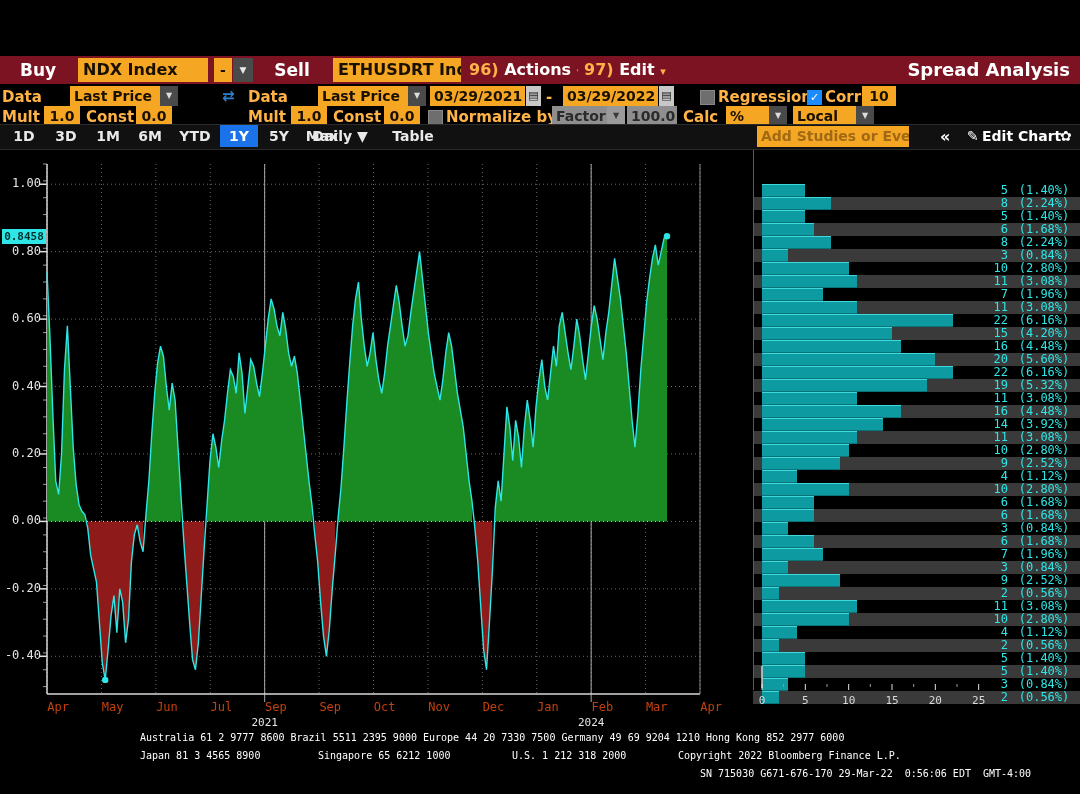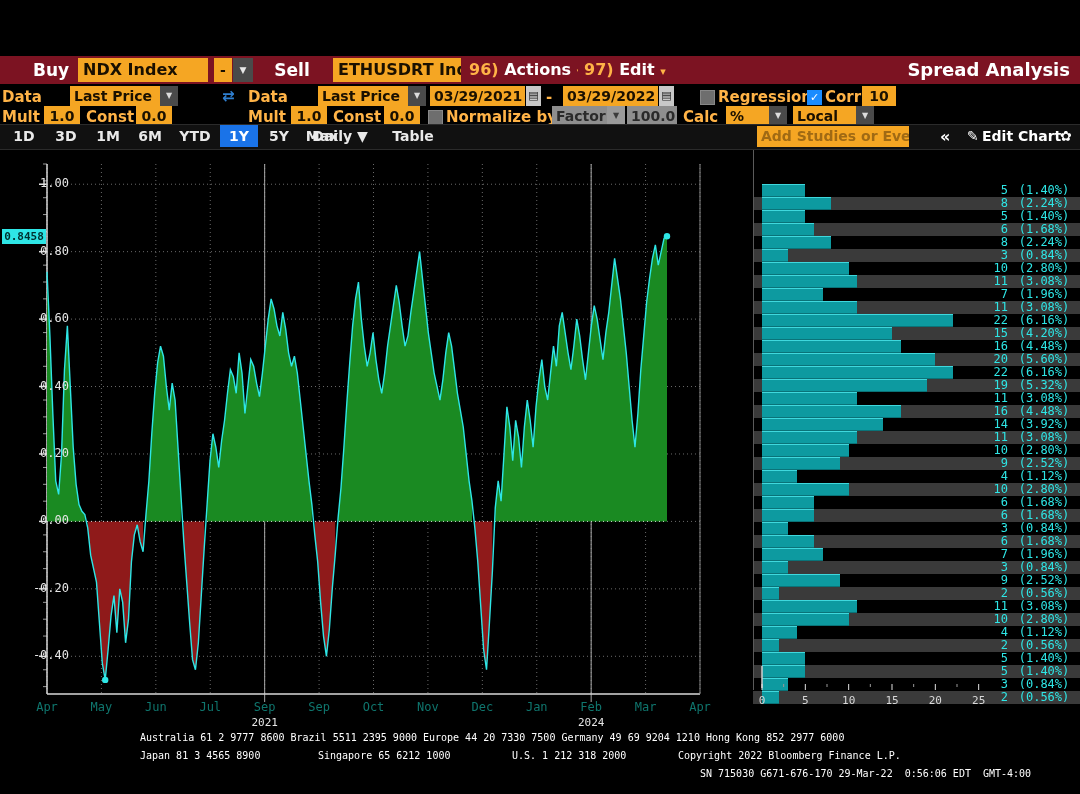--- a/index.html
+++ b/index.html
@@ -1,21 +1,21 @@
 <!DOCTYPE html>
 <html><head>
 <meta charset="utf-8">
 <style>
   html,body{margin:0;padding:0;background:#000;}
   body{width:1080px;height:794px;overflow:hidden;
        font-family:"DejaVu Sans","Liberation Sans",sans-serif;}
   #app{position:relative;width:1080px;height:794px;background:#000;}
 
   .red-seg{position:absolute;top:56px;height:28px;background:#7c1322;}
-  .lbl-buy{left:0;width:76px;margin-left:13px;}
+  .lbl-buy{left:0;width:76px;}
   .lbl-sell{left:253px;width:78px;}
 
   .redtxt{position:absolute;top:0;height:28px;line-height:28px;color:#fff;
           font-size:17px;font-weight:bold;text-align:center;width:100%;}
   .amberfield{position:absolute;top:58px;height:24px;background:#f5a623;color:#1a1000;
               font-size:16px;line-height:24px;padding:0 5px;box-sizing:border-box;
               overflow:hidden;white-space:nowrap;font-weight:bold;}
   .smallbtn{position:absolute;top:58px;height:24px;background:#f5a623;color:#1a1000;
             font-size:14px;line-height:24px;text-align:center;font-weight:bold;}
   .arrowbtn{position:absolute;top:58px;height:24px;width:20px;background:#4a4a4a;
@@ -55,22 +55,22 @@
   .pbtn.sel{background:#1a73e8;color:#fff;}
   .addstudies{position:absolute;top:126px;left:757px;width:152px;height:21px;background:#f5a623;
               color:#a06a14;font-size:14px;line-height:21px;font-weight:bold;padding-left:4px;
               box-sizing:border-box;overflow:hidden;white-space:nowrap;}
   .editchart{position:absolute;top:126px;height:21px;line-height:21px;color:#fff;
              font-size:14px;font-weight:bold;white-space:nowrap;}
 
   
   #plotwrap{position:absolute;left:0;top:150px;width:745px;height:580px;background:#000;}
   .ylab{position:absolute;right:0;color:#e6e6e6;font-size:12px;text-align:right;
-        width:44px;font-family:"DejaVu Sans Mono","Liberation Mono",monospace;padding-left:28px;}
-  .xlab{position:absolute;color:#0f766e;font-size:12px;text-align:center;width:44px;
+        width:44px;font-family:"DejaVu Sans Mono","Liberation Mono",monospace;}
+  .xlab{position:absolute;color:#c2410c;font-size:12px;text-align:right;width:44px;
         font-family:"DejaVu Sans Mono","Liberation Mono",monospace;}
   .yearlab{position:absolute;color:#e6e6e6;font-size:11px;text-align:center;width:44px;
         font-family:"DejaVu Sans Mono","Liberation Mono",monospace;}
   .legend{position:absolute;left:47px;top:164px;font-size:12px;color:#ffffff;
           font-family:"DejaVu Sans Mono","Liberation Mono",monospace;white-space:nowrap;}
   .legend .sw{display:inline-block;width:9px;height:9px;background:#2ee6e6;
               vertical-align:middle;margin-right:5px;}
   .curtag{position:absolute;left:2px;height:15px;background:#2ee6e6;color:#00302f;
           font-size:11px;line-height:15px;text-align:center;width:44px;font-weight:bold;
           font-family:"DejaVu Sans Mono","Liberation Mono",monospace;}

